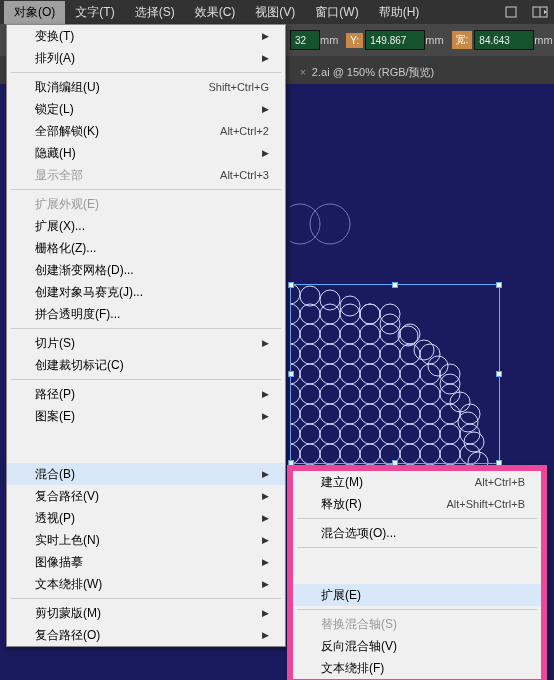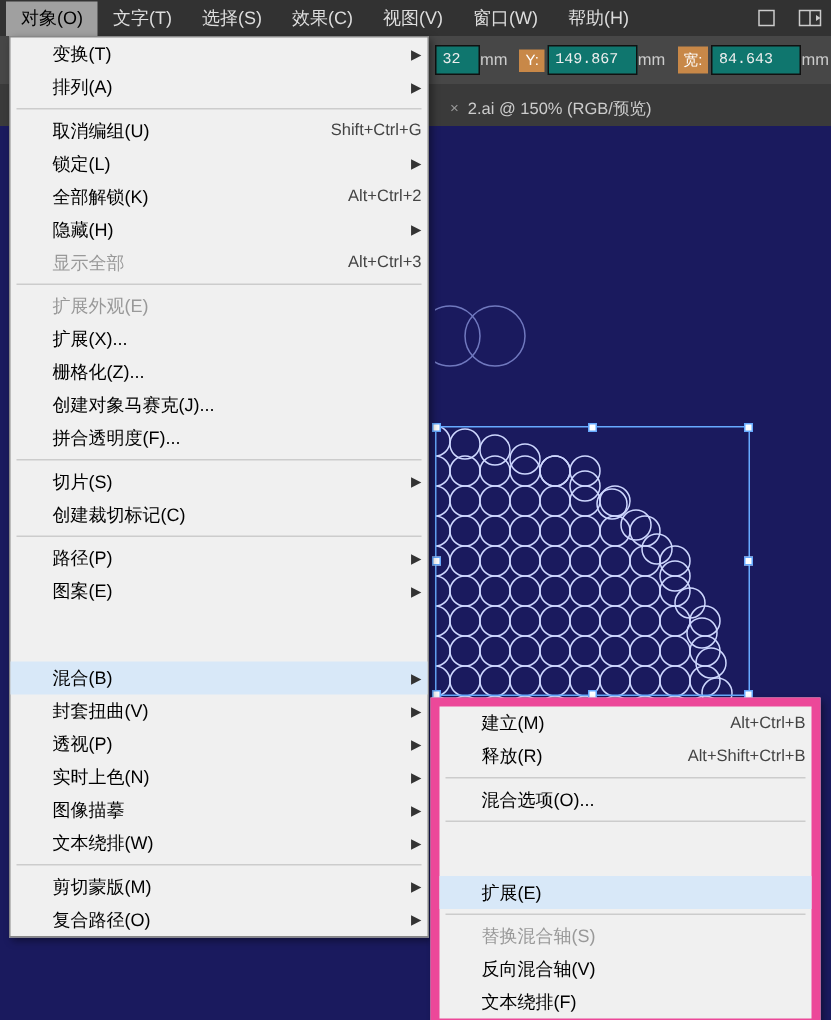--- a/index.html
+++ b/index.html
@@ -4,29 +4,29 @@
 <style>
 * { margin: 0; padding: 0; box-sizing: border-box; font-family: "Microsoft YaHei", sans-serif; }
 body { width: 554px; height: 680px; background: #1a1a5e; overflow: hidden; position: relative; }
 .menubar { height: 24px; background: #323232; display: flex; align-items: center; padding: 0 4px; color: #ddd; font-size: 12px; }
 .menubar-item { padding: 3px 10px; cursor: pointer; }
 .menubar-item.active { background: #a0a0a0; color: #000; }
 .menubar-right { margin-left: auto; display: flex; gap: 8px; align-items: center; }
 .menubar-icon { width: 20px; height: 16px; display: flex; align-items: center; justify-content: center; }
 .toolbar { height: 32px; background: #474747; display: flex; align-items: center; padding: 0 6px; color: #ccc; font-size: 11px; position: relative; }
 .tb-label { background: #c88848; color: #fff; padding: 2px 4px; margin: 0 2px; font-size: 10px; }
-.tb-input { background: #0f766e; border: 1px solid #111; color: #eee; width: 60px; height: 20px; font-size: 10px; padding: 0 4px; font-family: Liberation Mono, monospace; }
+.tb-input { background: #14532d; border: 1px solid #111; color: #eee; width: 60px; height: 20px; font-size: 10px; padding: 0 4px; }
 .tabbar { height: 28px; background: #3a3a3a; display: flex; align-items: flex-end; padding-left: 290px; color: #ccc; font-size: 11px; }
 .tab { padding: 4px 10px; background: #3a3a3a; display: flex; align-items: center; gap: 6px; }
 .tab .x { font-size: 10px; color: #999; }
 .canvas { position: absolute; top: 84px; left: 290px; right: 0; bottom: 0; background: #1a1a5e; }
 .selection { position: absolute; top: 200px; left: 0; width: 210px; height: 180px; border: 1px solid #6af; }
 .sel-handle { position: absolute; width: 6px; height: 6px; background: #fff; border: 1px solid #6af; }
 .dropdown { position: absolute; top: 24px; left: 6px; width: 280px; background: #f0f0f0; border: 1px solid #888; box-shadow: 2px 2px 5px rgba(0,0,0,0.4); color: #000; font-size: 12px; z-index: 100; }
-.menu-item { padding: 4px 4px 4px 28px; display: flex; justify-content: space-between; align-items: center; position: relative; cursor: pointer; height: 22px; }
+.menu-item { padding: 4px 16px 4px 28px; display: flex; justify-content: space-between; align-items: center; position: relative; cursor: pointer; height: 22px; }
 .menu-item.highlighted { background: #d8e8f8; margin-top: 36px; }
 .menu-item.disabled { color: #999; }
 .menu-sep { height: 1px; background: #ccc; margin: 3px 4px; }
 .submenu-arrow { font-size: 9px; color: #333; }
 .shortcut { color: #444; font-size: 11px; }
 .submenu { position: absolute; top: 465px; left: 287px; width: 260px; background: #f0f0f0; border: 6px solid #ec4899; box-shadow: 2px 2px 5px rgba(0,0,0,0.4); color: #000; font-size: 12px; z-index: 101; }
 svg.icon-svg { width: 16px; height: 14px; }
 </style>
 </head>
 <body>
@@ -225,20 +225,23 @@
     <div class="menu-item disabled">
       <span>扩展外观(E)</span>
     </div>
     <div class="menu-item">
       <span>扩展(X)...</span>
     </div>
     <div class="menu-item">
       <span>栅格化(Z)...</span>
     </div>
     <div class="menu-item">
+      <span>创建渐变网格(D)...</span>
+    </div>
+    <div class="menu-item">
       <span>创建对象马赛克(J)...</span>
     </div>
     <div class="menu-item">
       <span>拼合透明度(F)...</span>
     </div>
     <div class="menu-sep"></div>
     <div class="menu-item">
       <span>切片(S)</span>
       <span class="submenu-arrow">▶</span>
     </div>
@@ -252,21 +255,21 @@
     </div>
     <div class="menu-item">
       <span>图案(E)</span>
       <span class="submenu-arrow">▶</span>
     </div>
     <div class="menu-item highlighted">
       <span>混合(B)</span>
       <span class="submenu-arrow">▶</span>
     </div>
     <div class="menu-item">
-      <span>封套扭曲(V)</span>
+      <span>复合路径(V)</span>
       <span class="submenu-arrow">▶</span>
     </div>
     <div class="menu-item">
       <span>透视(P)</span>
       <span class="submenu-arrow">▶</span>
     </div>
     <div class="menu-item">
       <span>实时上色(N)</span>
       <span class="submenu-arrow">▶</span>
     </div>

